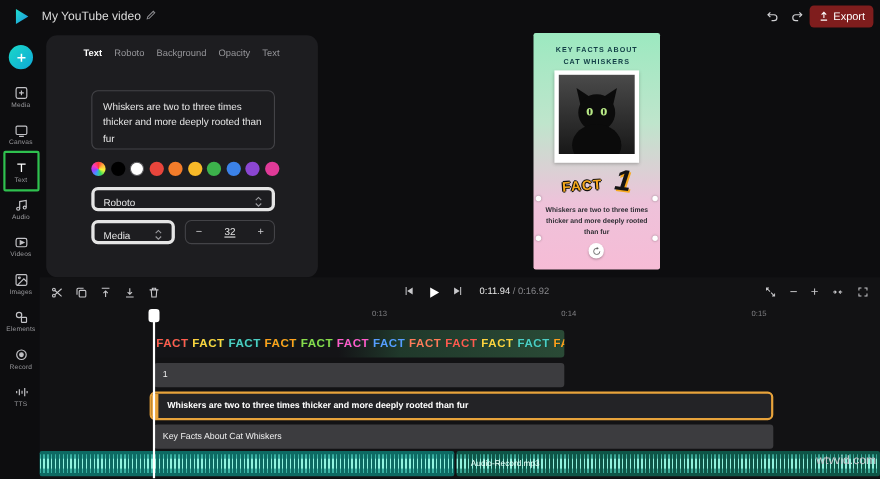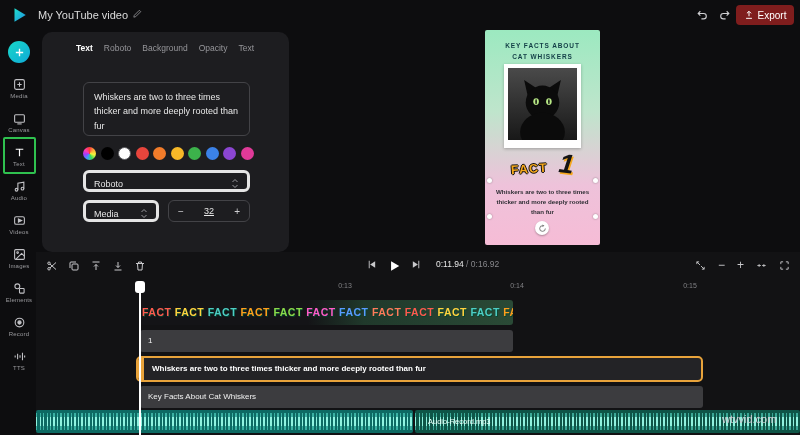--- a/index.html
+++ b/index.html
@@ -127,22 +127,22 @@
   .wave2 { position:absolute; left:0; right:0; top:32%; height:36%;
     background:repeating-linear-gradient(90deg, rgba(160,255,235,.85) 0 1.2px, transparent 1.2px 3.5px); }
   .audio-label { position:absolute; left:13px; top:0; line-height:23px; font-size:7.5px;
     color:#eafff8; z-index:2; }
 
   .playhead-line { position:absolute; left:139px; top:282px; width:2px; height:153px;
     background:#ffffff; z-index:5; cursor:ew-resize; }
   .playhead-head { position:absolute; left:135px; top:281px; width:10px; height:12px;
     background:#ffffff; border-radius:3px; z-index:5; cursor:ew-resize; }
 
-  .watermark { position:absolute; left:722px; top:413px; font-size:11px; color:#c9c9cf;
-    z-index:6; }
+  .watermark { position:absolute; left:706px; top:413px; font-size:11px; color:#c9c9cf;
+    z-index:6;padding-left:36px; }
 </style>
 </head>
 <body>
 
 <div class="topbar">
   <span class="logo">
     <svg width="18" height="18" viewBox="0 0 24 24">
         <defs>
           <linearGradient id="lg" x1="0" y1="0" x2="1" y2="1">
             <stop offset="0" stop-color="#1fe0cd"></stop>

